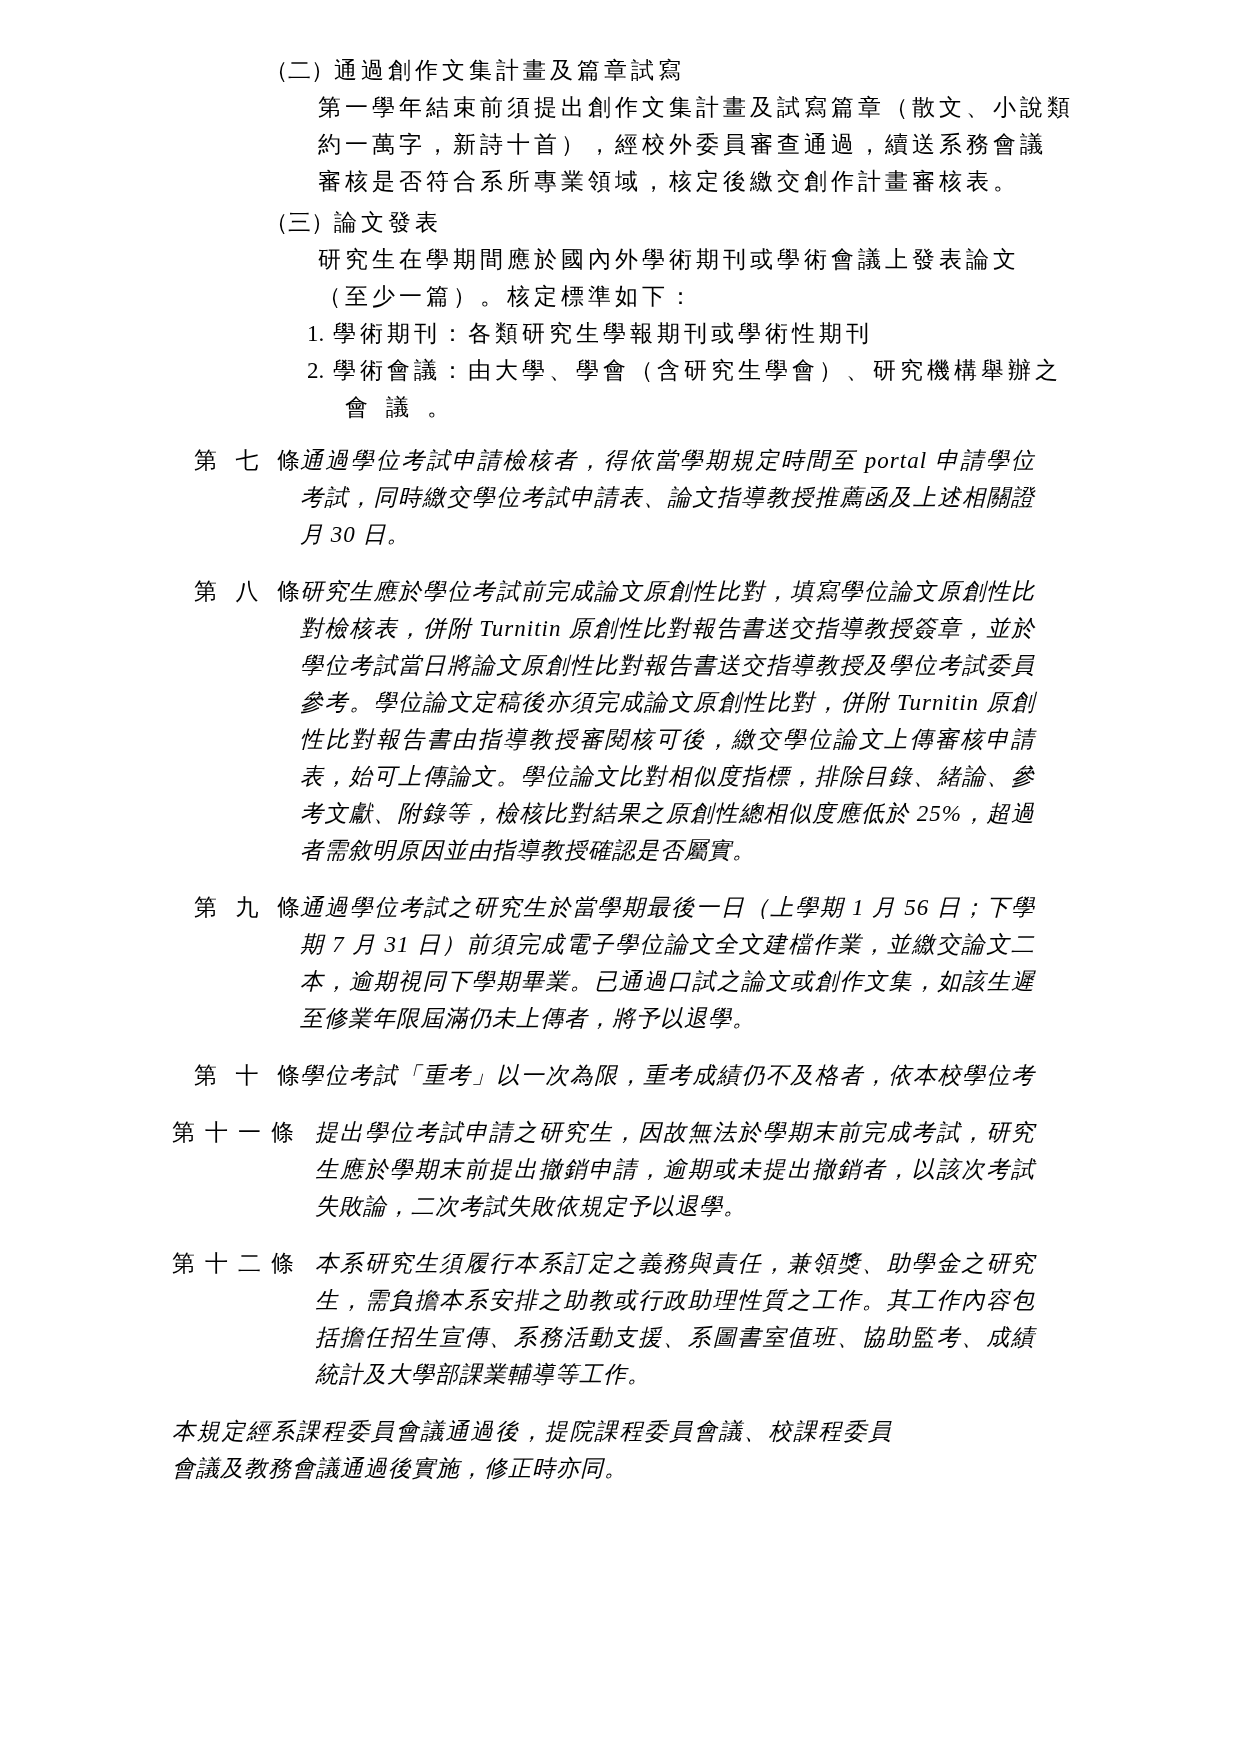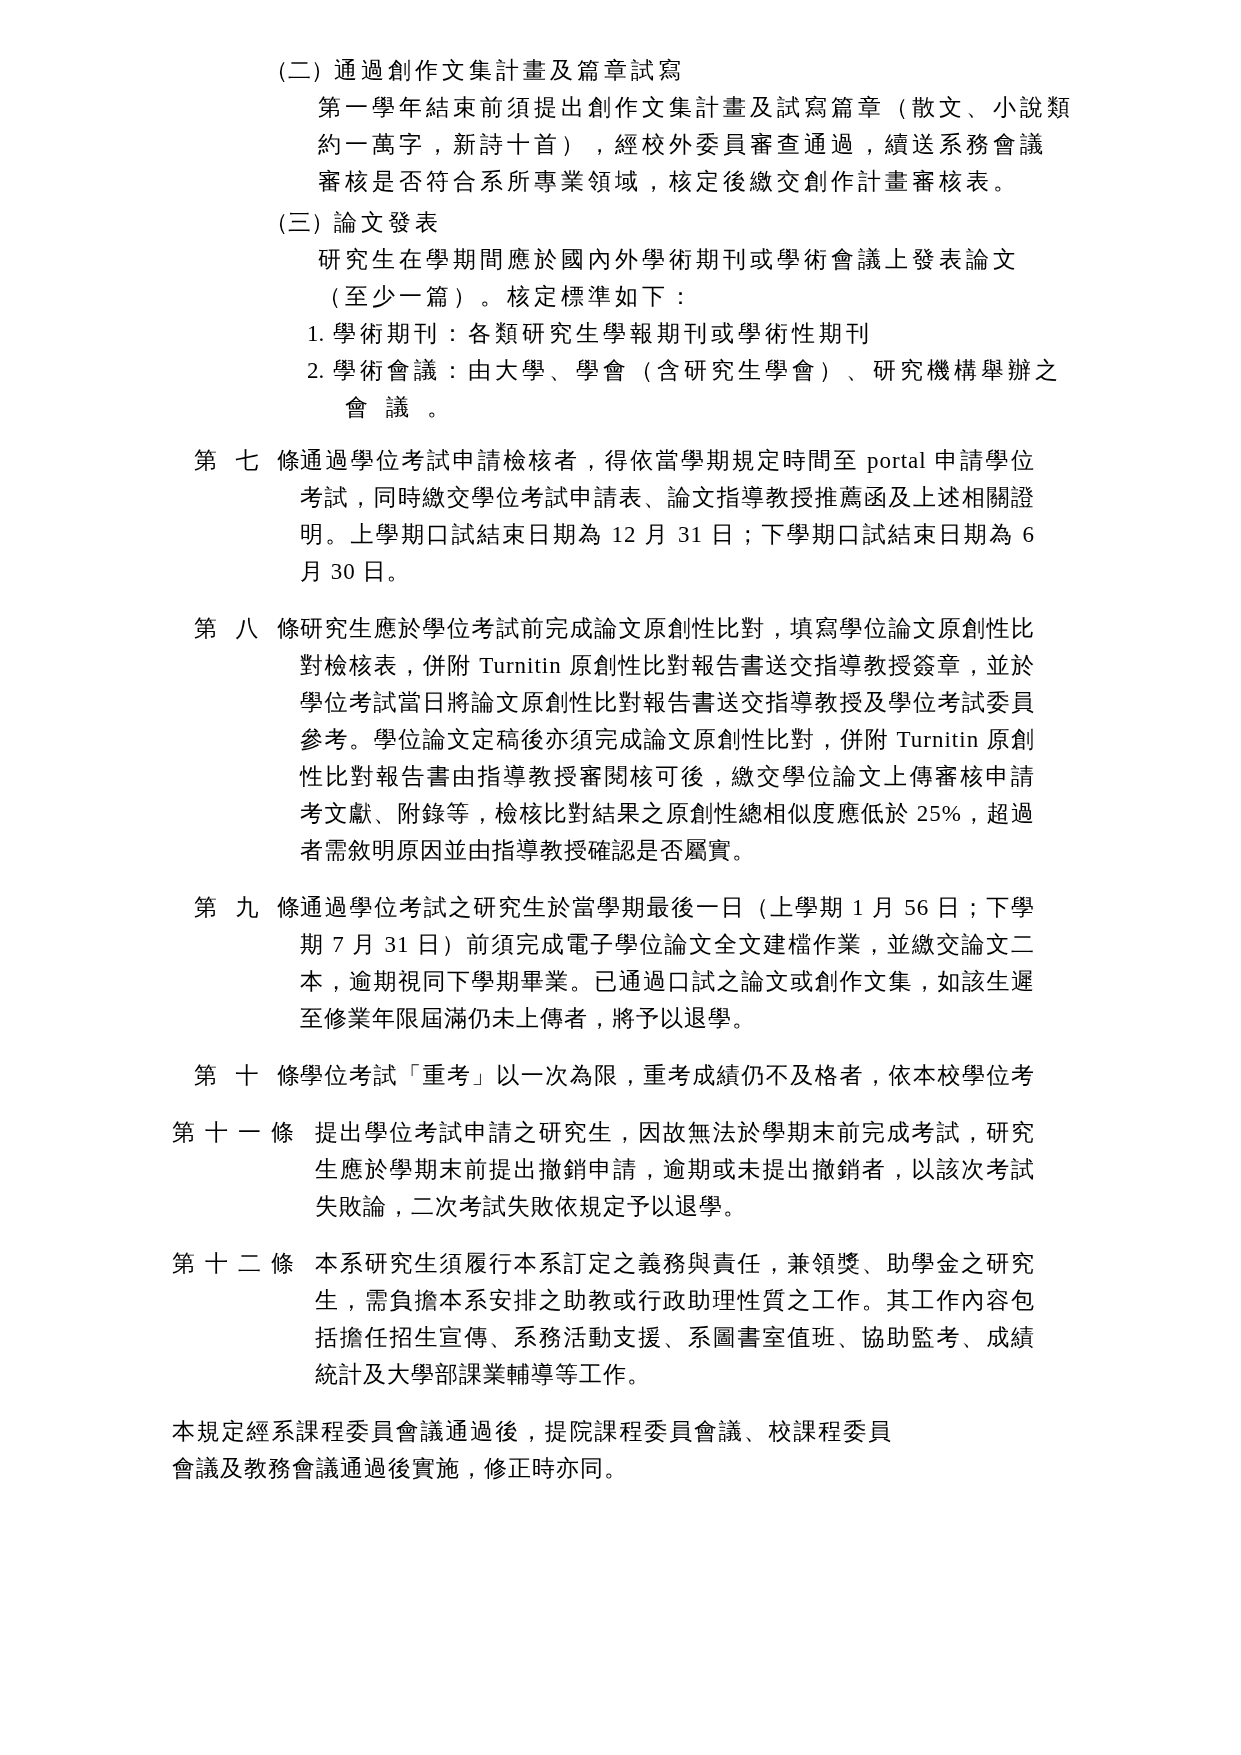--- a/index.html
+++ b/index.html
@@ -25,21 +25,21 @@
 
   
   .article{display:flex;margin-left:172px;margin-bottom:20px;}
   .article-label{
     flex:none;
     text-align:justify;text-align-last:justify;
     letter-spacing:0;
   }
   .a3 .article-label{width:106px;padding-left:22px;}
   .a4 .article-label{width:122px;margin-right:21px;}
-  .article-body{flex:none;}
+  .article-body{flex:none;font-style:italic;}
   .a3 .article-body{width:735px;}
   .a4 .article-body{width:720px;}
   .line{letter-spacing:1px;white-space:nowrap;}
   .jl{white-space:normal;text-align:justify;text-align-last:justify;}
 </style>
 </head>
 <body>
 
 <div class="page">
 
@@ -71,33 +71,33 @@
       <div class="list-cont">會議。</div>
     </div>
 
   </div>
 
   <div class="article a3">
     <div class="article-label">第七條</div>
     <div class="article-body">
       <div class="line jl">通過學位考試申請檢核者，得依當學期規定時間至 portal 申請學位</div>
       <div class="line jl">考試，同時繳交學位考試申請表、論文指導教授推薦函及上述相關證</div>
-      <div class="line jl">明。上學期口試結束日期為 12 月 31 日；下學期口試結束日期為 6</div>
       <div class="line">月 30 日。</div>
     </div>
   </div>
 
   <div class="article a3">
     <div class="article-label">第八條</div>
     <div class="article-body">
       <div class="line jl">研究生應於學位考試前完成論文原創性比對，填寫學位論文原創性比</div>
       <div class="line jl">對檢核表，併附 Turnitin 原創性比對報告書送交指導教授簽章，並於</div>
       <div class="line jl">學位考試當日將論文原創性比對報告書送交指導教授及學位考試委員</div>
       <div class="line jl">參考。學位論文定稿後亦須完成論文原創性比對，併附 Turnitin 原創</div>
       <div class="line jl">性比對報告書由指導教授審閱核可後，繳交學位論文上傳審核申請</div>
+      <div class="line jl">表，始可上傳論文。學位論文比對相似度指標，排除目錄、緒論、參</div>
       <div class="line jl">考文獻、附錄等，檢核比對結果之原創性總相似度應低於 25%，超過</div>
       <div class="line">者需敘明原因並由指導教授確認是否屬實。</div>
     </div>
   </div>
 
   <div class="article a3">
     <div class="article-label">第九條</div>
     <div class="article-body">
       <div class="line jl">通過學位考試之研究生於當學期最後一日（上學期 1 月 56 日；下學</div>
       <div class="line jl">期 7 月 31 日）前須完成電子學位論文全文建檔作業，並繳交論文二</div>

